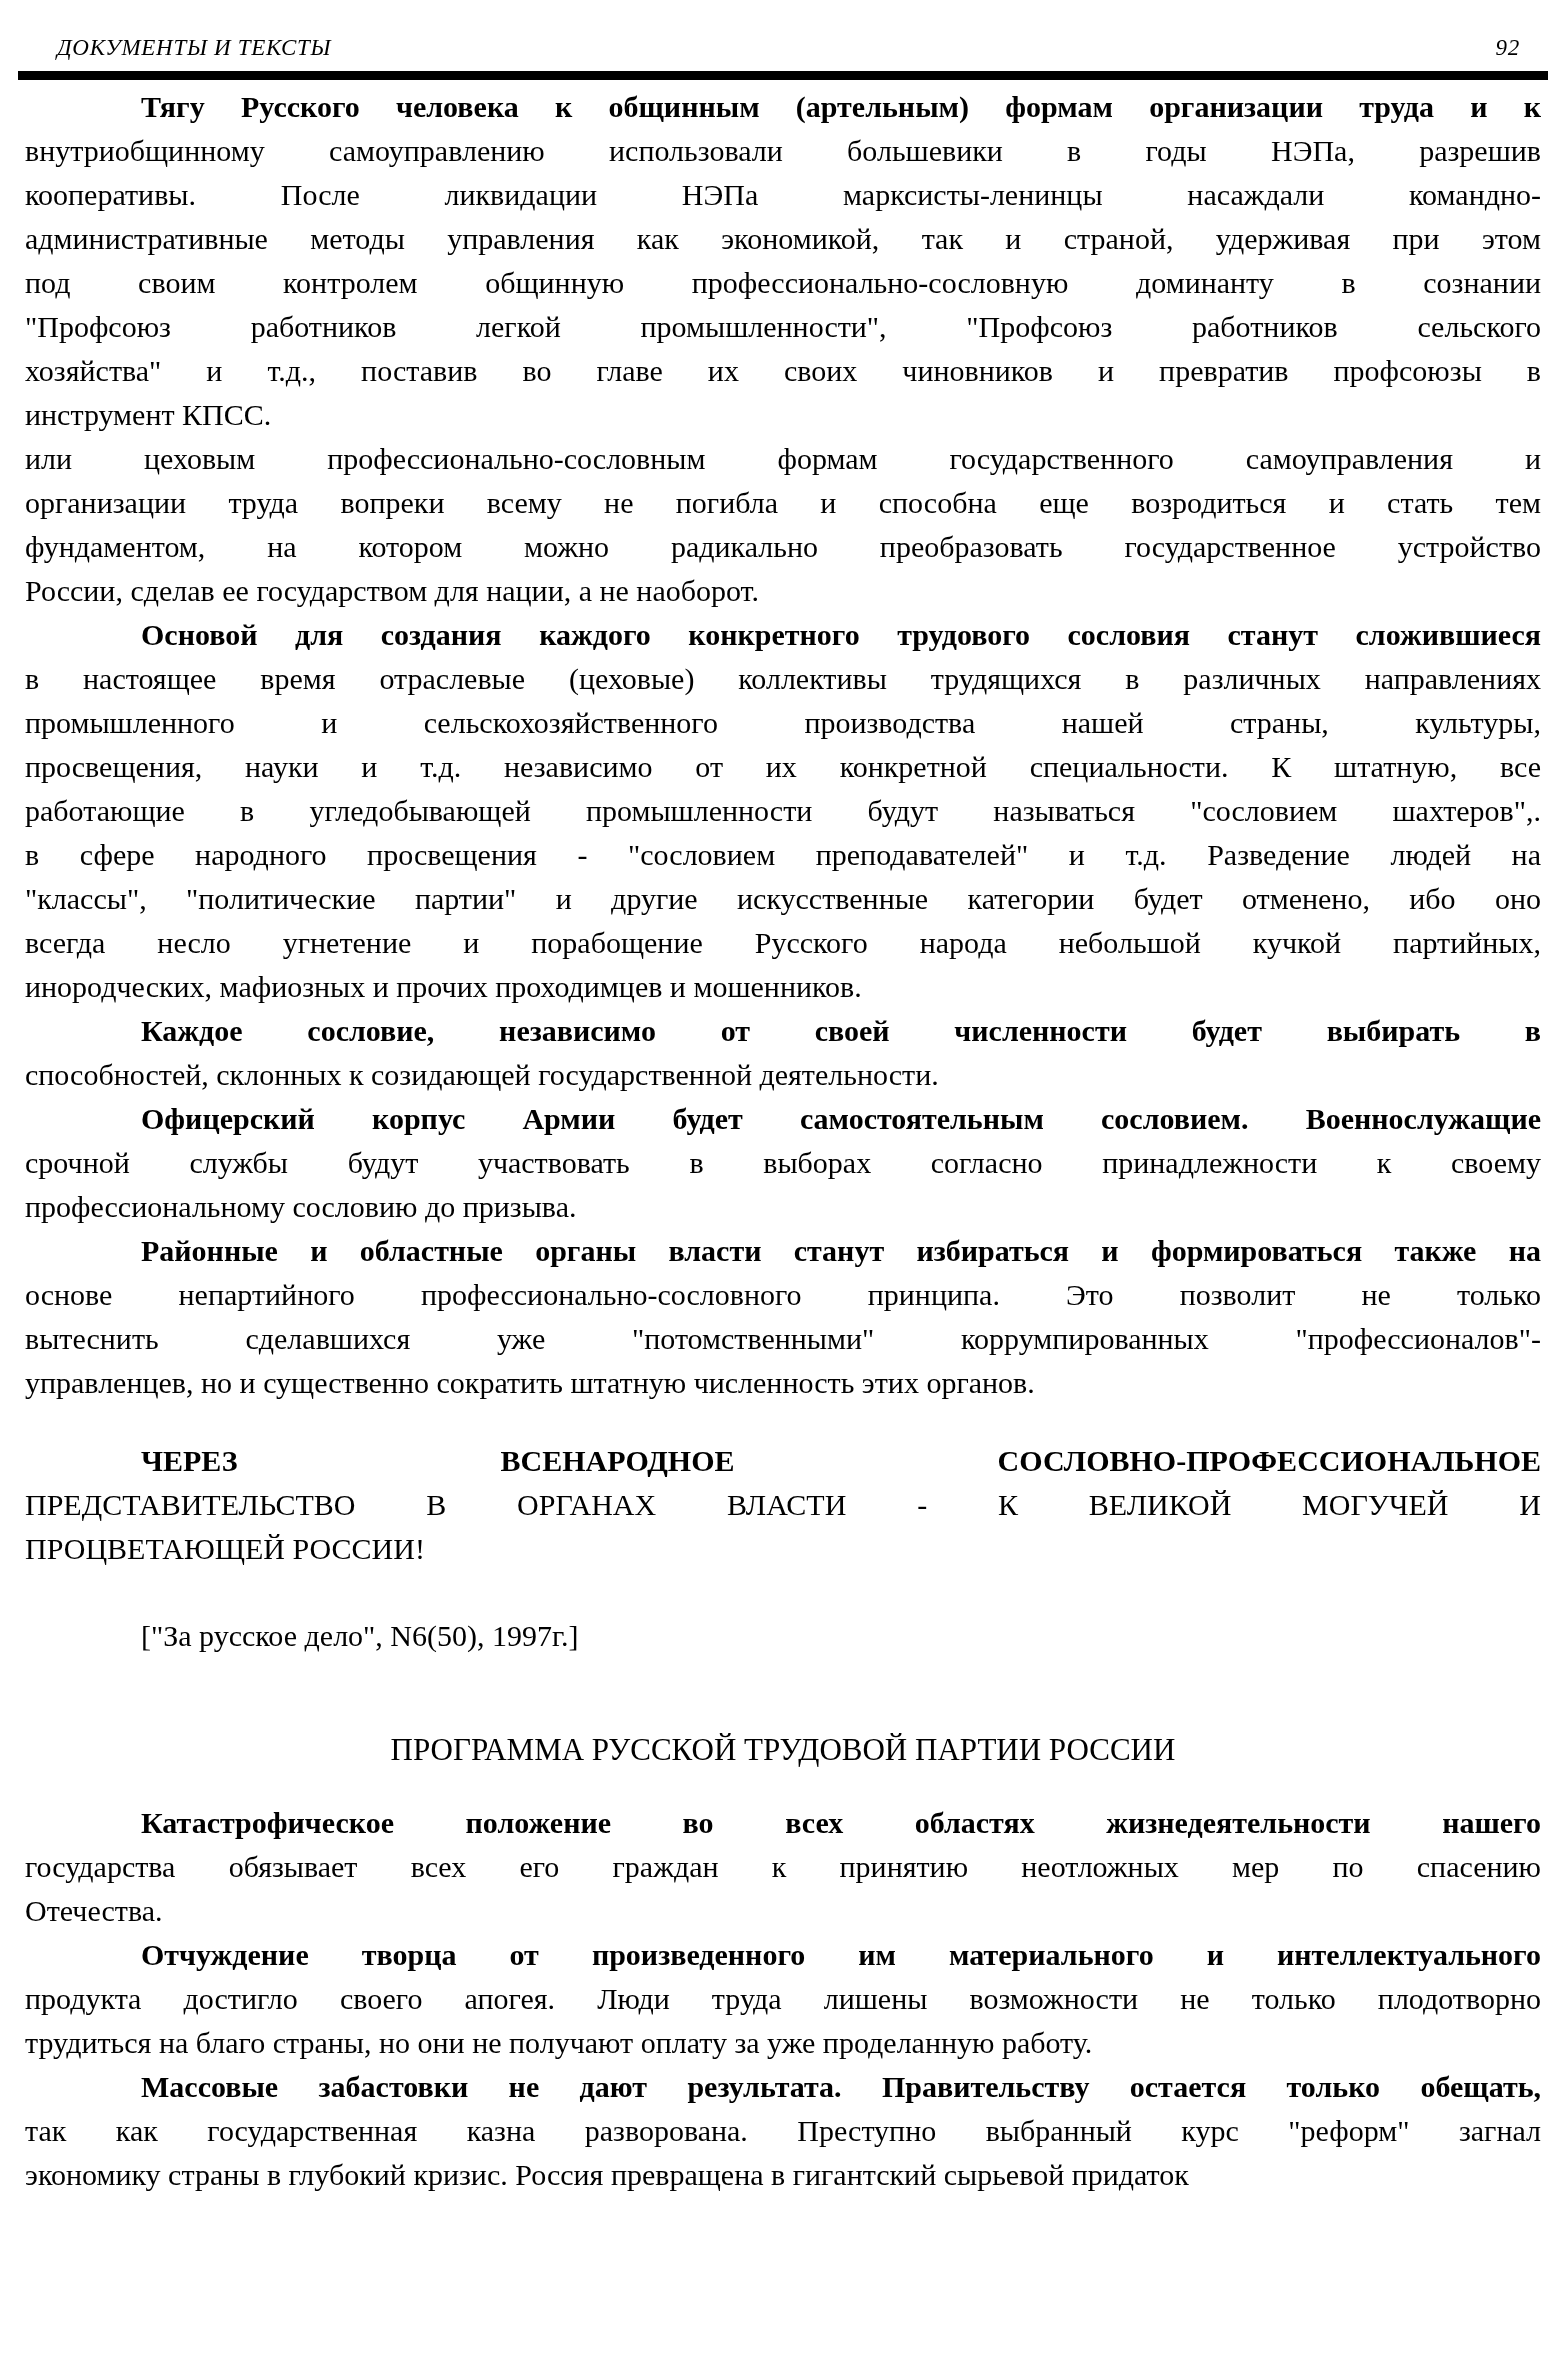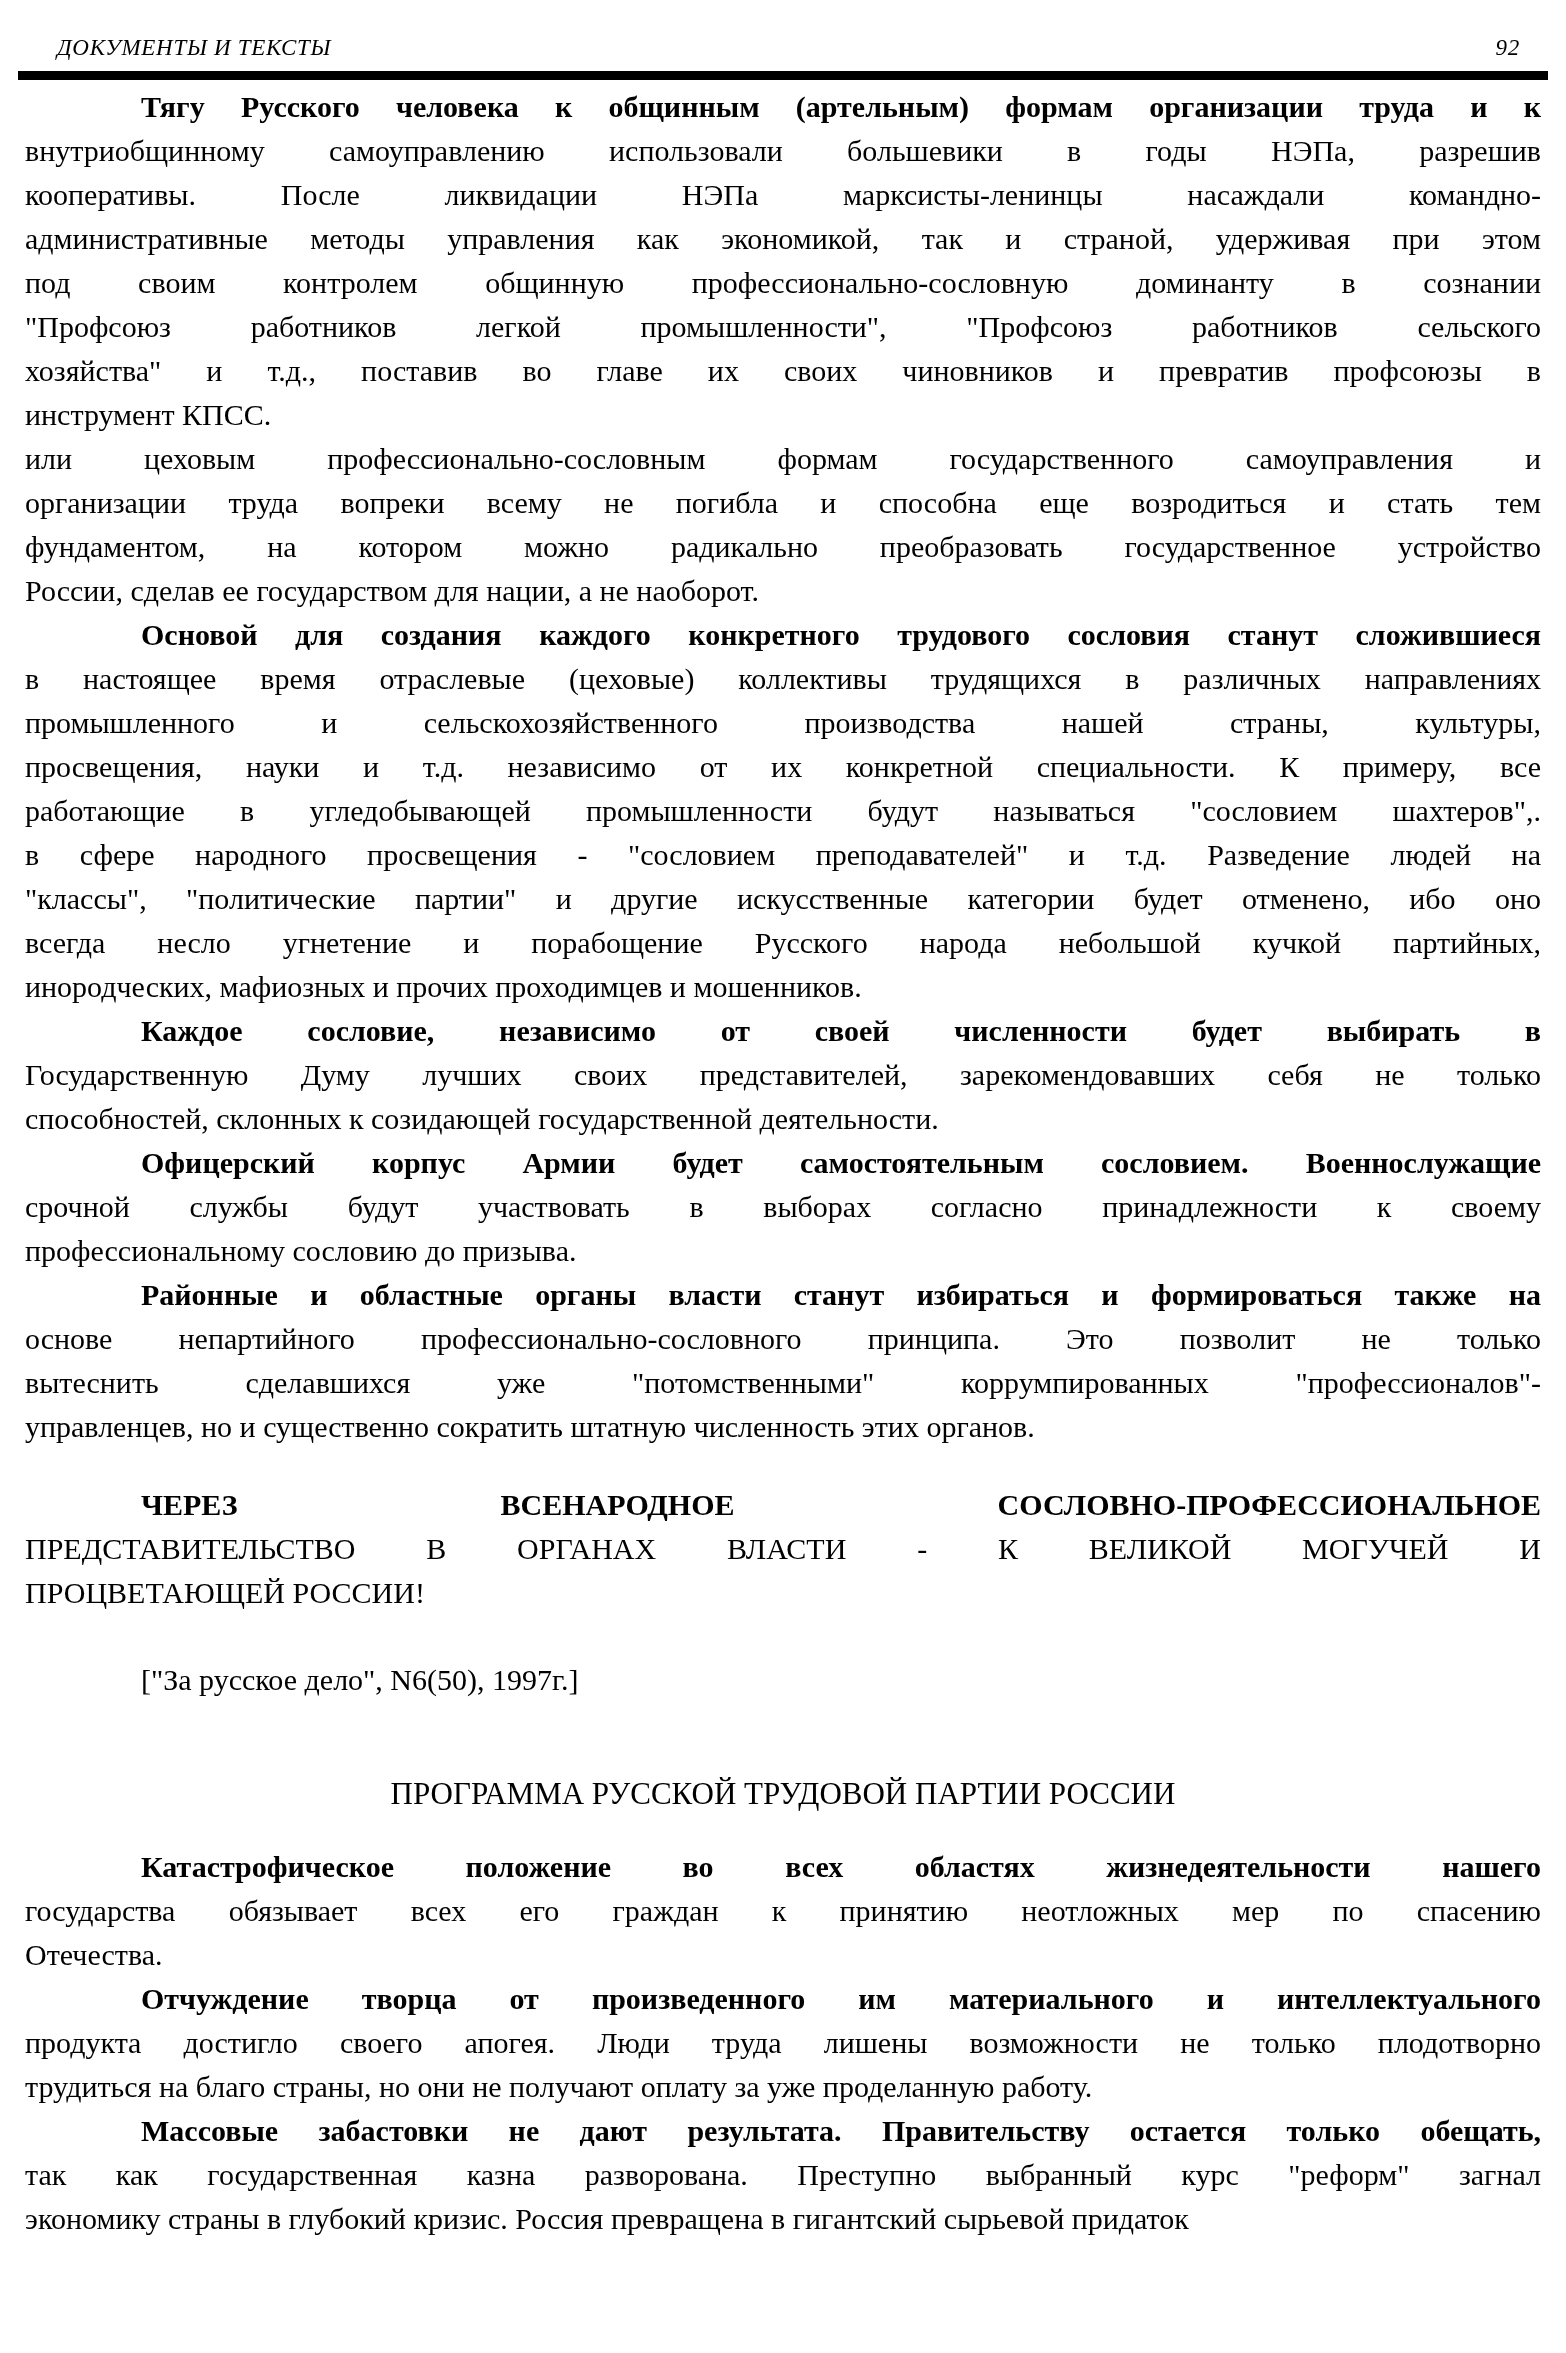--- a/index.html
+++ b/index.html
@@ -63,30 +63,29 @@
       <div class="block body">
         <div class="line just">или цеховым профессионально-сословным формам государственного самоуправления и</div>
         <div class="line just">организации труда вопреки всему не погибла и способна еще возродиться и стать тем</div>
         <div class="line just">фундаментом, на котором можно радикально преобразовать государственное устройство</div>
         <div class="line">России, сделав ее государством для нации, а не наоборот.</div>
       </div>
       <div class="block body">
         <div class="line indent just">Основой для создания каждого конкретного трудового сословия станут сложившиеся</div>
         <div class="line just">в настоящее время отраслевые (цеховые) коллективы трудящихся в различных направлениях</div>
         <div class="line just">промышленного и сельскохозяйственного производства нашей страны, культуры,</div>
-        <div class="line just">просвещения, науки и т.д. независимо от их конкретной специальности. К примеру, все</div>
+        <div class="line just">просвещения, науки и т.д. независимо от их конкретной специальности. К штатную, все</div>
         <div class="line just">работающие в угледобывающей промышленности будут называться "сословием шахтеров",.</div>
         <div class="line just">в сфере народного просвещения - "сословием преподавателей" и т.д. Разведение людей на</div>
         <div class="line just">"классы", "политические партии" и другие искусственные категории будет отменено, ибо оно</div>
         <div class="line just">всегда несло угнетение и порабощение Русского народа небольшой кучкой партийных,</div>
         <div class="line">инородческих, мафиозных и прочих проходимцев и мошенников.</div>
       </div>
       <div class="block body">
         <div class="line indent just">Каждое сословие, независимо от своей численности будет выбирать в</div>
-        <div class="line just">Государственную Думу лучших своих представителей, зарекомендовавших себя не только</div>
         <div class="line">способностей, склонных к созидающей государственной деятельности.</div>
       </div>
       <div class="block body">
         <div class="line indent just">Офицерский корпус Армии будет самостоятельным сословием. Военнослужащие</div>
         <div class="line just">срочной службы будут участвовать в выборах согласно принадлежности к своему</div>
         <div class="line">профессиональному сословию до призыва.</div>
       </div>
       <div class="block body">
         <div class="line indent just">Районные и областные органы власти станут избираться и формироваться также на</div>
         <div class="line just">основе непартийного профессионально-сословного принципа. Это позволит не только</div>

